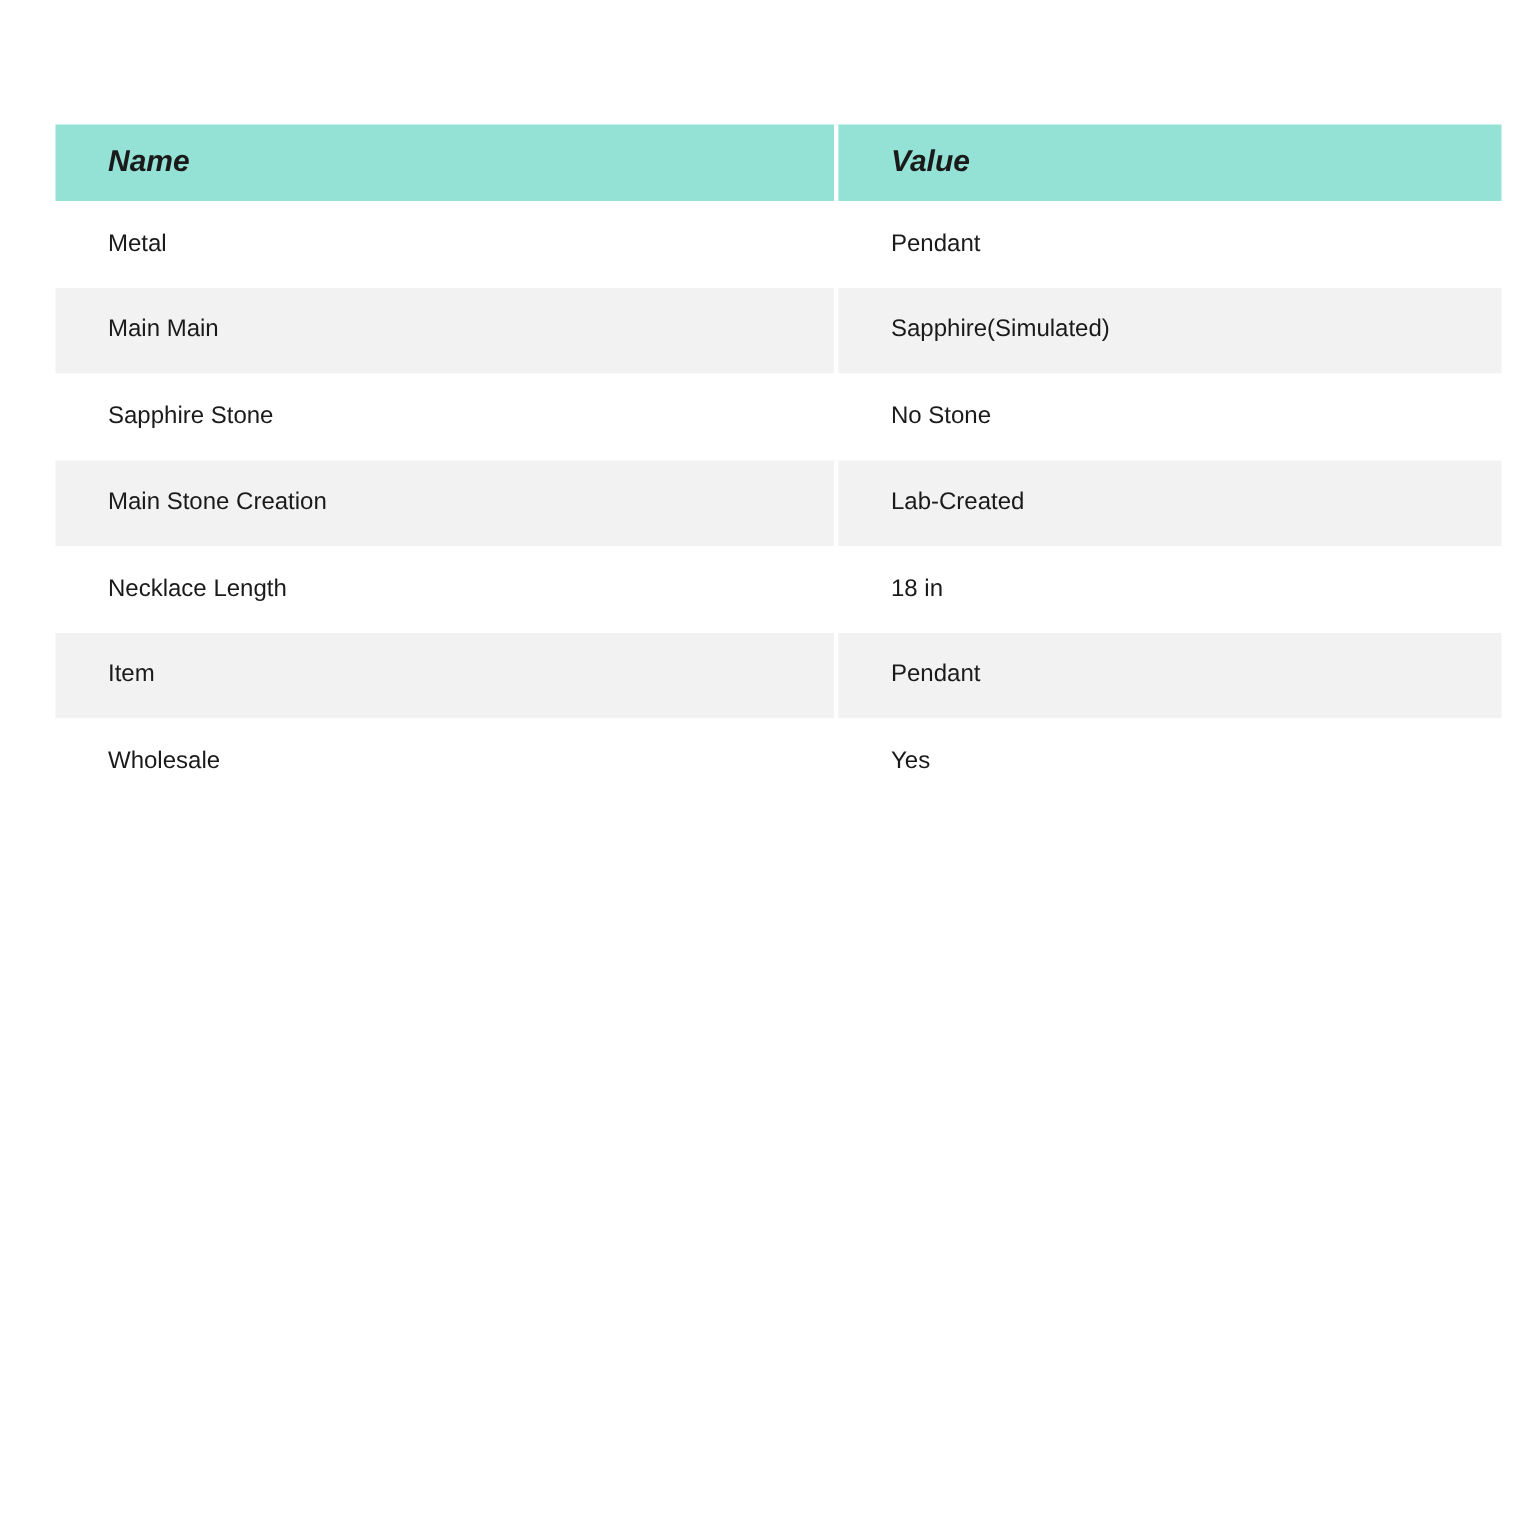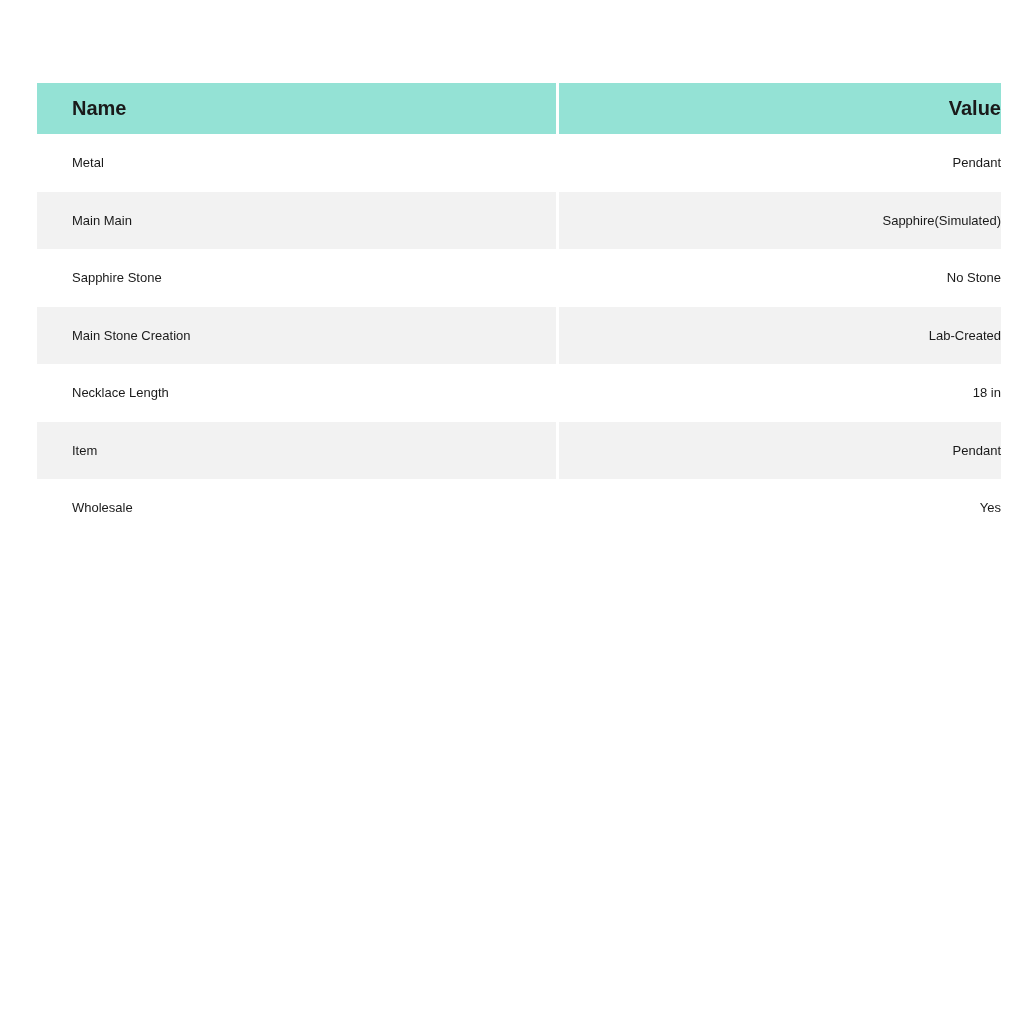--- a/index.html
+++ b/index.html
@@ -26,44 +26,44 @@
     table-layout: fixed;
   }
   .spec-table th {
     background: #94e2d5;
     height: 51px;
     font-size: 20px;
     font-weight: 600;
     text-align: left;
     vertical-align: middle;
     padding: 0;
+    font-style: italic;
   }
   .spec-table td {
     height: 57.5px;
-    font-size: 13px;
+    font-size: 16px;
     font-weight: 400;
     text-align: left;
     vertical-align: middle;
     padding: 0;
     background: #ffffff;
     margin-top: 30px;
   }
   .spec-table tbody tr:nth-child(even) td {
     background: #f2f2f2;
   }
   .spec-table th.col-name,
   .spec-table td.col-name {
     width: 484px;
     padding-left: 35px;
     border-right: 3px solid #ffffff;
   }
   .spec-table th.col-value,
   .spec-table td.col-value {
-    padding-left: 21px;
-    text-align: right;
+    padding-left: 35px;
   }
 </style>
 </head>
 <body>
 
 <div class="page">
   <table class="spec-table">
     <thead>
       <tr>
         <th class="col-name">Name</th>

